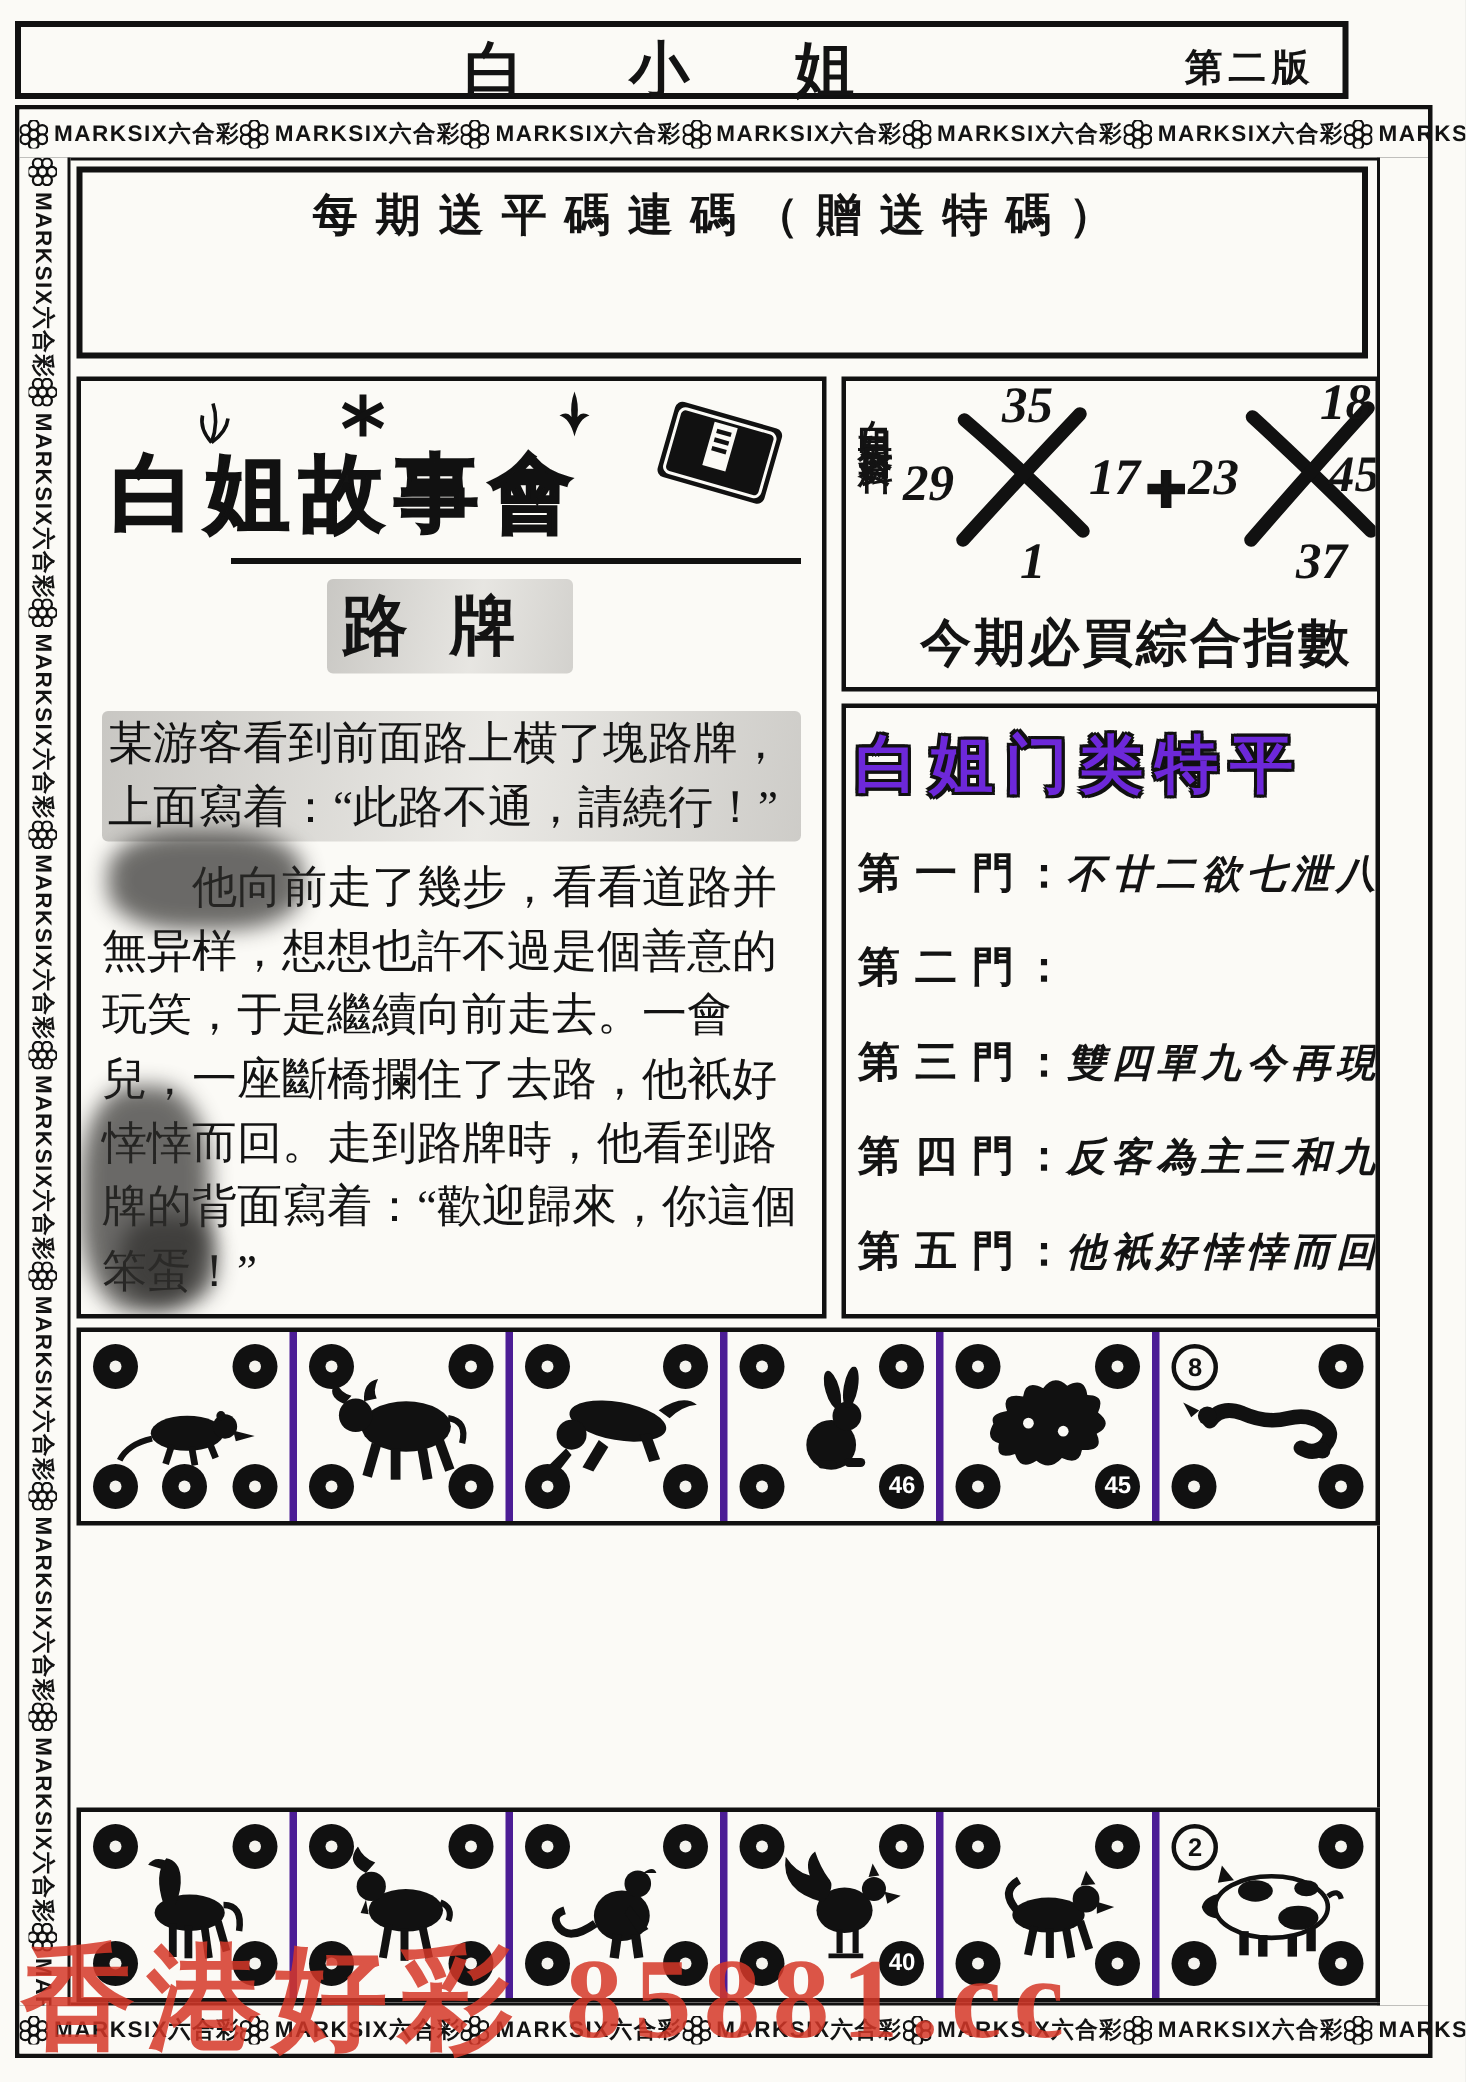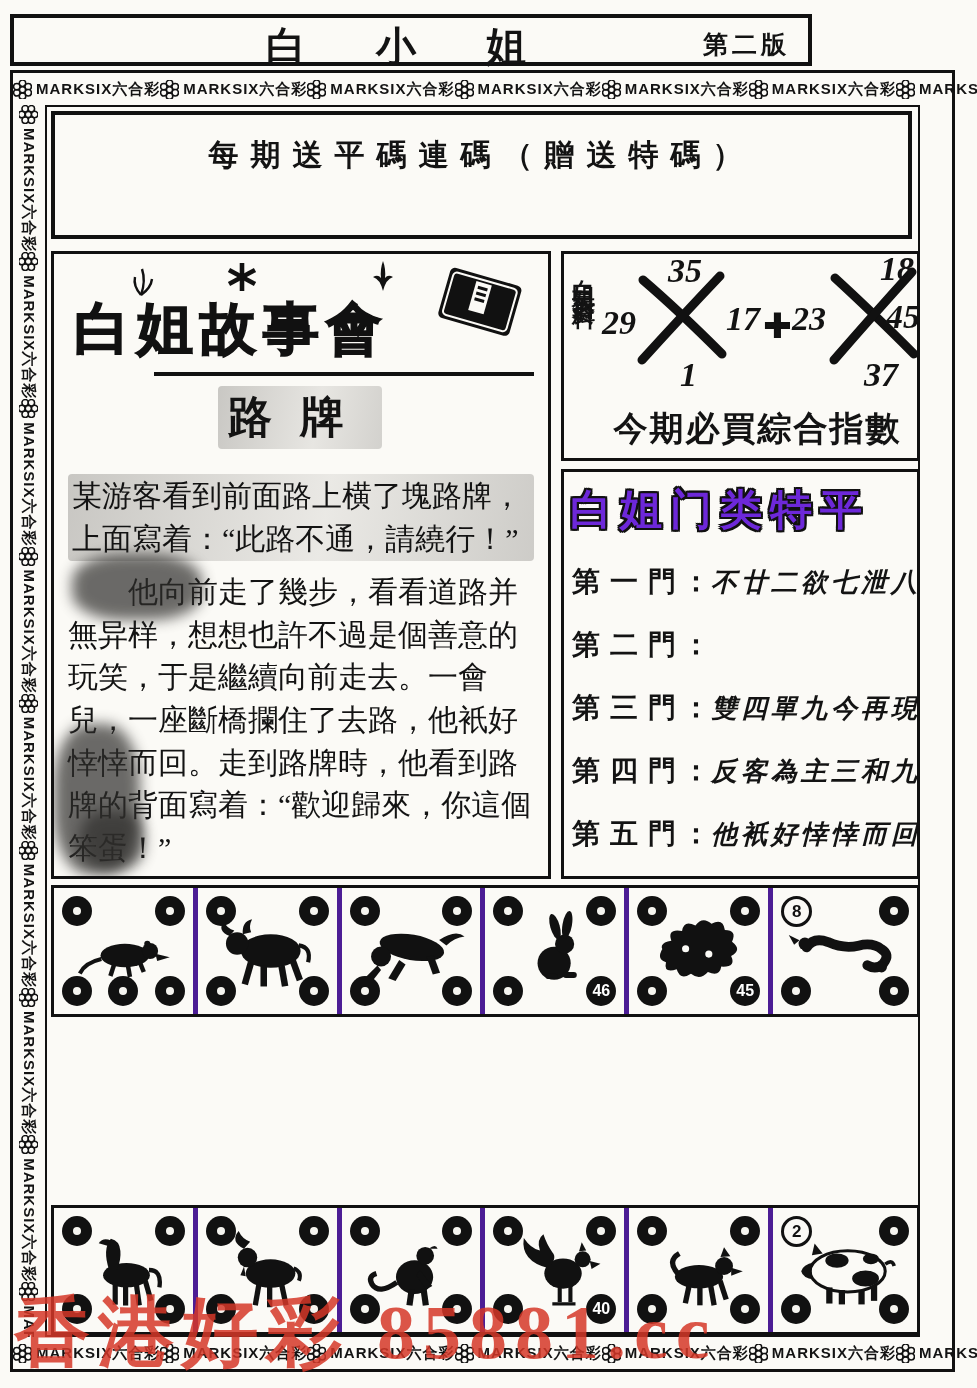--- a/index.html
+++ b/index.html
@@ -1,19 +1,19 @@
 <!DOCTYPE html>
 <html><head>
 <meta charset="utf-8">
 <style>
   html,body{margin:0;padding:0;background:#e8e7e3;}
   .page{position:relative;width:977px;height:1388px;background:#fbfaf6;overflow:hidden;
         font-family:"Liberation Serif",serif;color:#131313;}
   
-  .titlebox{position:absolute;left:10px;top:14px;width:802px;height:52px;border:4px solid #111;
+  .titlebox{position:absolute;left:10px;top:14px;width:889px;height:52px;border:4px solid #111;
             box-sizing:border-box;background:#fbfaf6;}
   .titlebox .ptitle{position:absolute;left:0;right:0;top:1px;text-align:center;
             font:700 40px "Liberation Serif",serif;letter-spacing:30px;}
   .titlebox .edition{position:absolute;right:18px;top:10px;font:700 25px "Liberation Serif",serif;letter-spacing:4px;}
   
   .frame{position:absolute;left:10px;top:70px;width:945px;height:1302px;border:3px solid #111;box-sizing:border-box;}
   .strip{position:absolute;background:#fbfaf6;}
   .strip-top{left:0;right:0;top:0;height:32px;border-bottom:2px solid #111;}
   .strip-bottom{left:0;right:0;bottom:0;height:32px;border-top:2px solid #111;}
   .strip-left{left:0;top:32px;bottom:32px;width:32px;border-right:2px solid #111;overflow:hidden;}
@@ -22,21 +22,21 @@
   .vwrap{position:absolute;display:flex;align-items:center;justify-content:space-around;height:32px;}
   .strip-left .vwrap{left:32px;top:0;width:1230px;transform:rotate(90deg);transform-origin:0 0;}
   .bunit{display:flex;align-items:center;white-space:nowrap;}
   .bunit .flower{width:19px;height:19px;margin-right:4px;}
   .btext{font:700 15px "Liberation Sans",sans-serif;letter-spacing:1px;}
   
   .content{position:absolute;left:32px;top:32px;right:32px;bottom:32px;}
   
   .headbox{position:absolute;left:6px;top:6px;width:861px;height:128px;border:4px solid #111;box-sizing:border-box;text-align:center;}
   .headmain{margin-top:8px;font:900 50px "Liberation Serif",serif;letter-spacing:3px;-webkit-text-stroke:1.5px #111;white-space:nowrap;}
-  .headsub{margin-top:20px;font:700 30px "Liberation Serif",serif;letter-spacing:12px;white-space:nowrap;}
+  .headsub{margin-top:8px;font:700 30px "Liberation Serif",serif;letter-spacing:12px;white-space:nowrap;}
   
   .storybox{position:absolute;left:6px;top:146px;width:500px;height:628px;border:3px solid #111;box-sizing:border-box;
             padding:6px 14px;overflow:hidden;}
   .logo-row{position:relative;height:104px;}
   .logo-text{position:absolute;left:6px;top:32px;font:900 56px "Liberation Serif",serif;letter-spacing:7px;-webkit-text-stroke:1.5px #111;}
   .deco{position:absolute;}
   .divider{height:4px;background:#111;margin-left:86px;margin-top:8px;}
   .story-title{margin:10px 0 15px 150px;display:inline-block;font:700 44px "Liberation Serif",serif;letter-spacing:28px;
                background:linear-gradient(100deg,rgba(140,138,134,.45),rgba(185,183,179,.3) 60%,rgba(150,148,144,.4));
                padding:2px 10px;border-radius:4px;}

